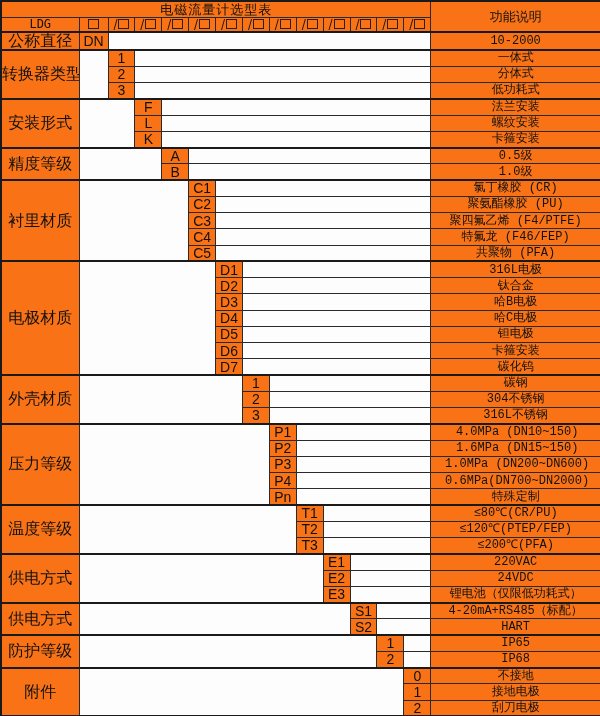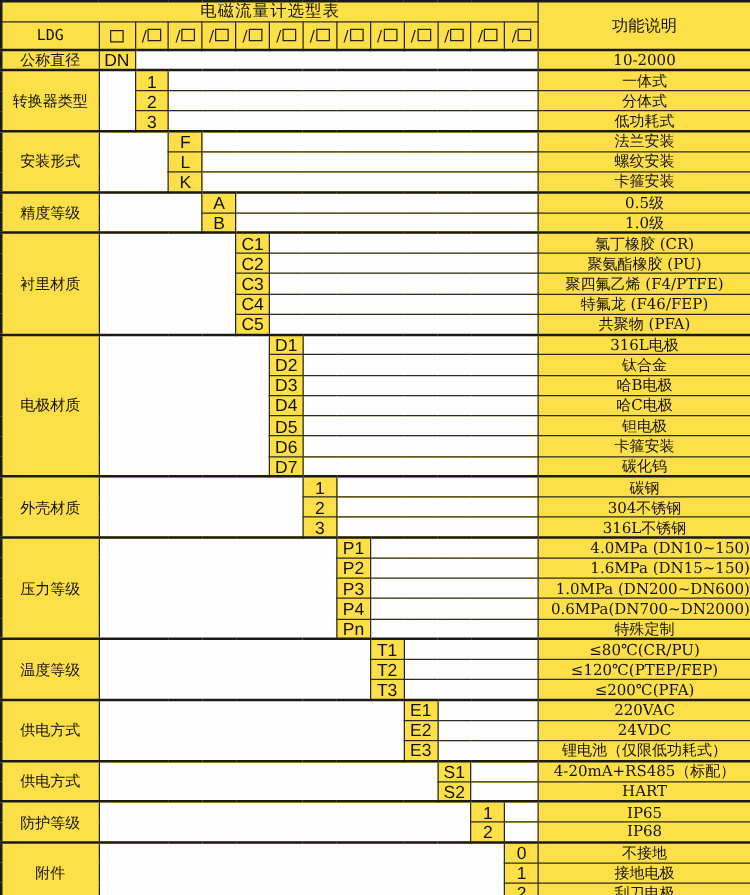--- a/index.html
+++ b/index.html
@@ -1,29 +1,29 @@
 <!DOCTYPE html>
 <html><head>
 <meta charset="utf-8">
 <style>
   html,body{margin:0;padding:0;background:#ffffff;}
   body{font-family:"DejaVu Serif","Liberation Serif",serif;color:#111;}
-  .wrap{width:600px;height:716px;background:#fde047;overflow:hidden;}
+  .wrap{width:600px;height:716px;background:#f97316;overflow:hidden;}
   table{border-collapse:collapse;table-layout:fixed;width:600px;border:2px solid #1a1a1a;}
   td{border:1px solid #2a2a2a;padding:0;margin:0;text-align:center;vertical-align:middle;
      font-size:12px;line-height:1;overflow:hidden;white-space:nowrap;}
   tr.hrow-title{height:16px;}
-  tr.hrow-code{height:23px;}
+  tr.hrow-code{height:15px;}
   tr.orow{height:16.26px;}
   td.title{font-size:13px;letter-spacing:1px;}
   td.funchead{font-size:13px;font-family:Liberation Serif, serif;}
-  td.cat{font-size:12px;letter-spacing:0px;}
+  td.cat{font-size:16px;letter-spacing:0px;}
   td.code{font-size:14px;font-family:Liberation Sans, sans-serif;}
-  td.desc{font-size:12px;}
-  td.desc.left{text-align:right;padding-left:3px;}
+  td.desc{font-size:12px;font-family:Liberation Mono, monospace;}
+  td.desc.left{text-align:center;padding-left:3px;}
   td.spacer{background:#fdfdfd;}
   td.gt{border-top:2px solid #1a1a1a;}
   td.prefix{font-size:12px;font-family:"DejaVu Sans Mono","Liberation Mono",monospace;}
   .box{display:inline-block;width:9px;height:8px;border:1px solid #222;vertical-align:middle;margin-top:-1px;}
   .sl{display:inline-block;font-size:12px;margin-right:1px;vertical-align:middle;}
 </style>
 </head>
 <body>
 
 <div class="wrap">

